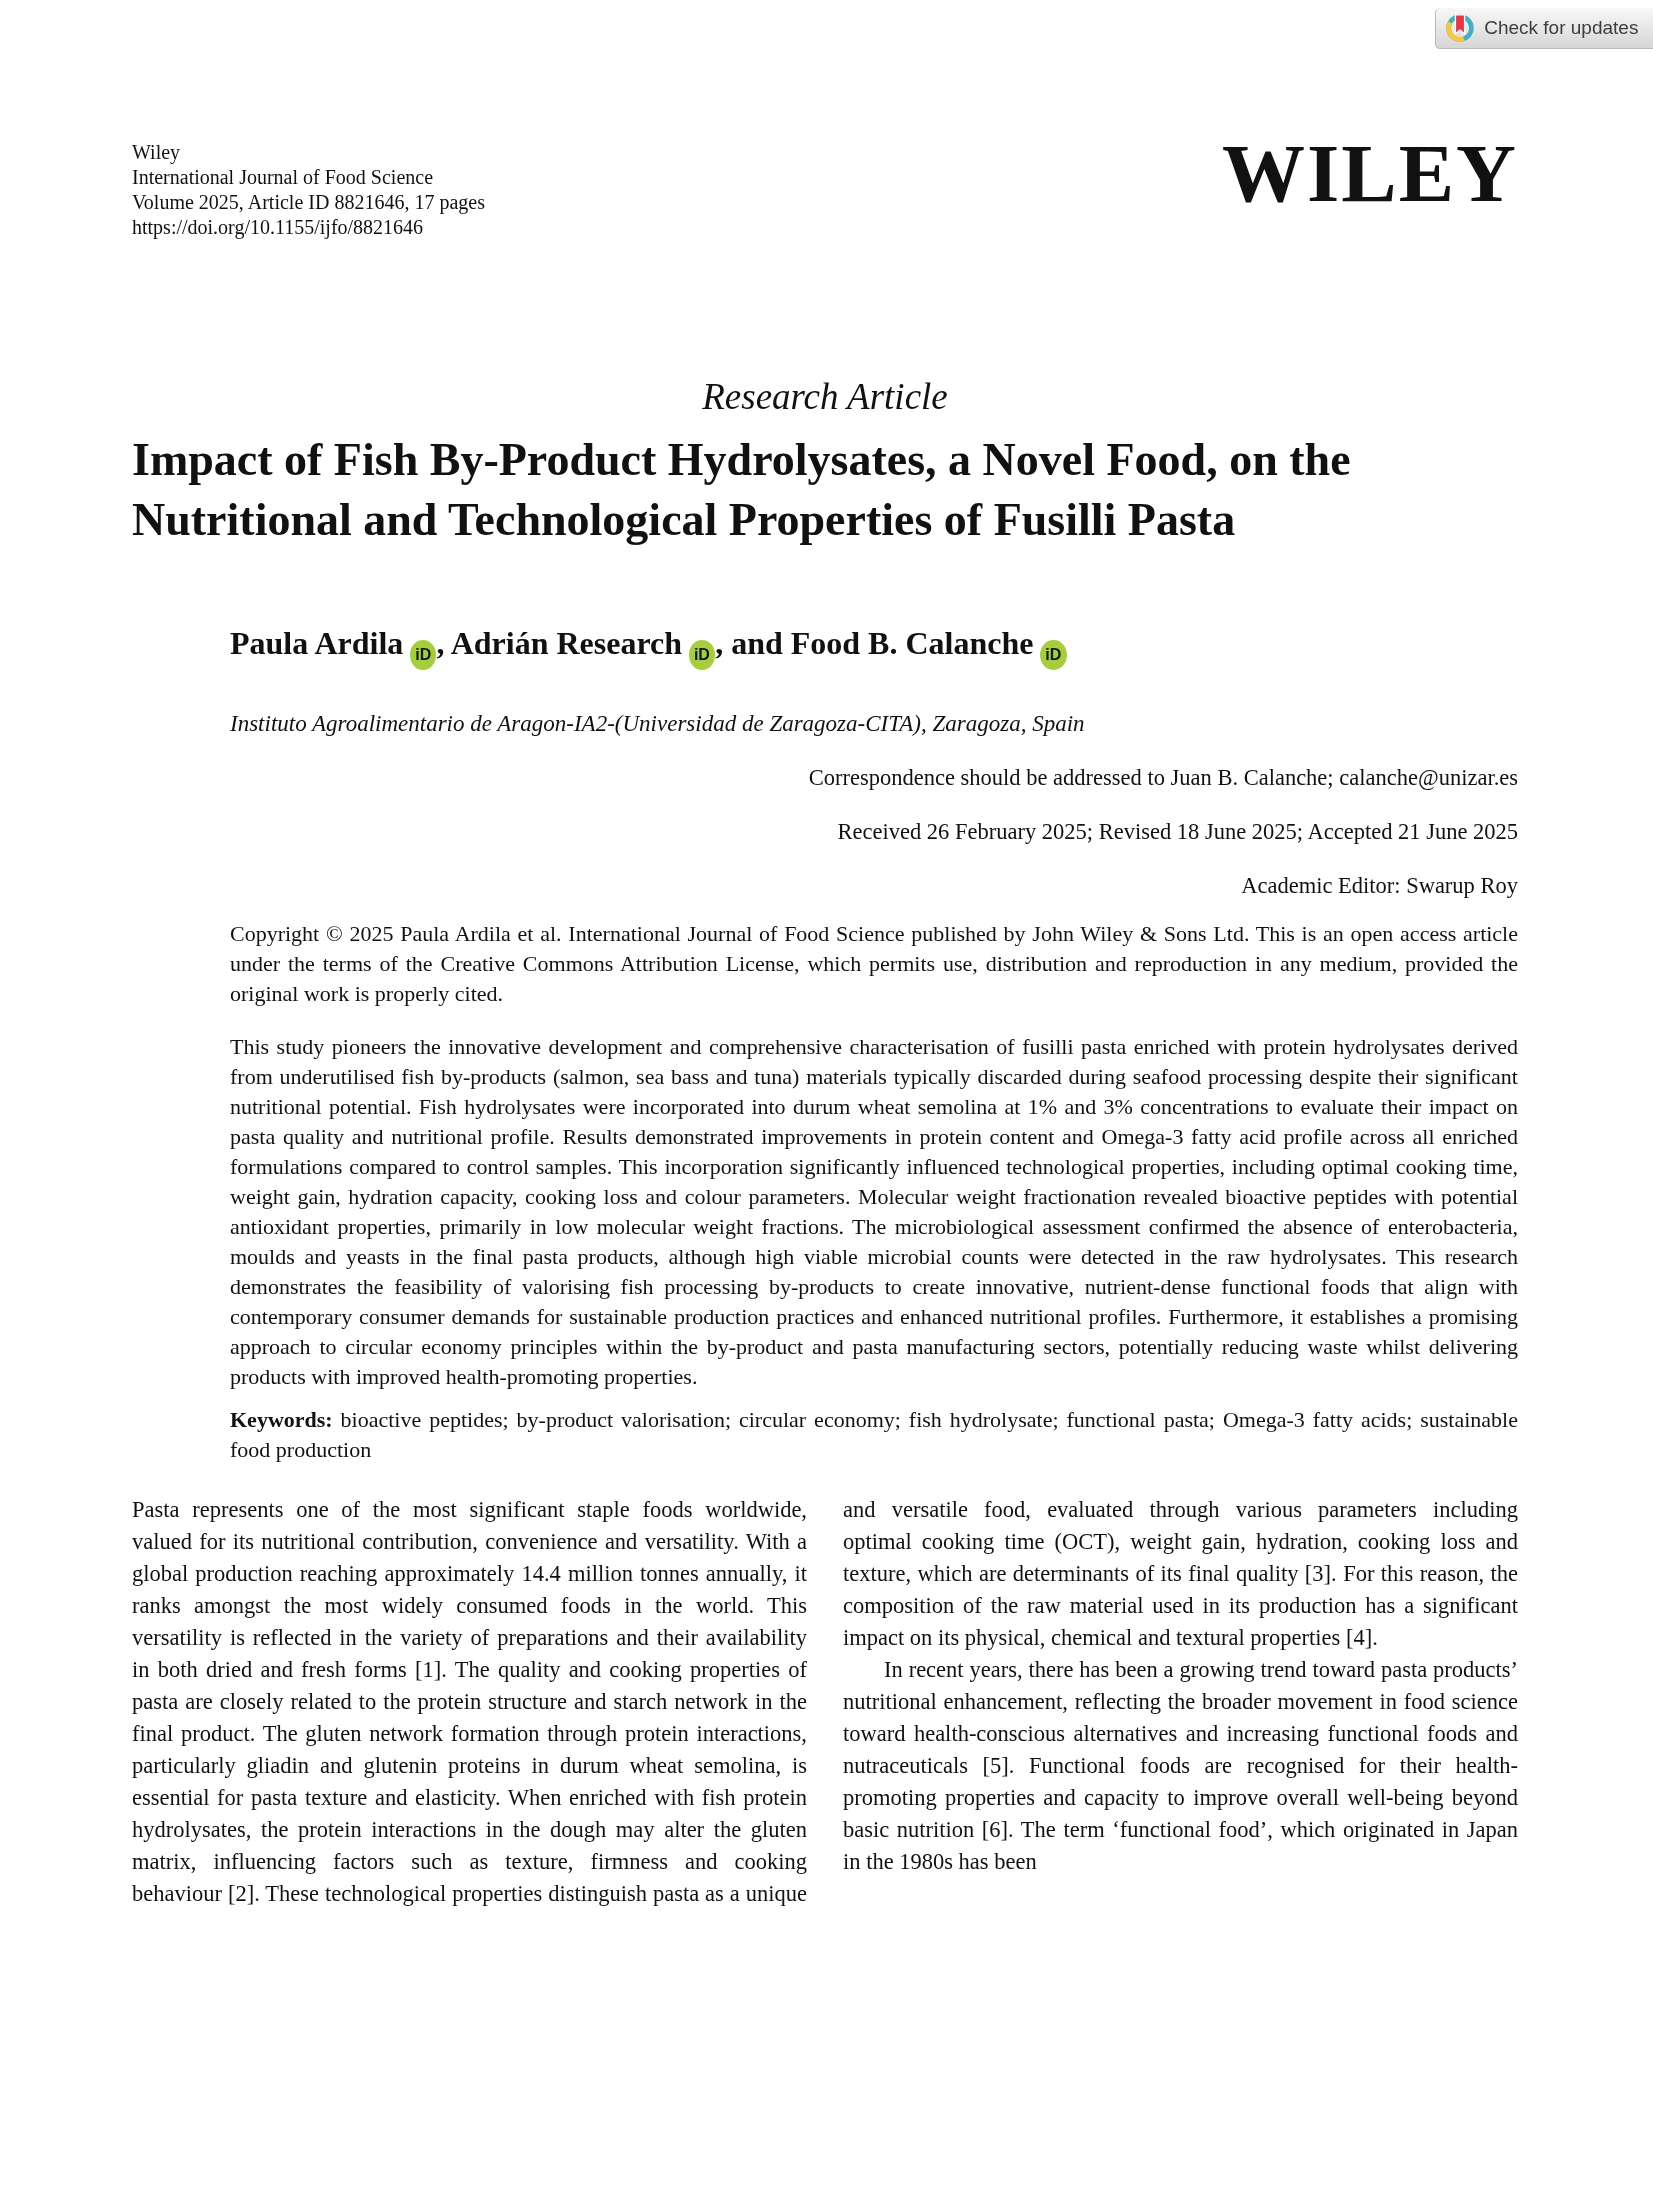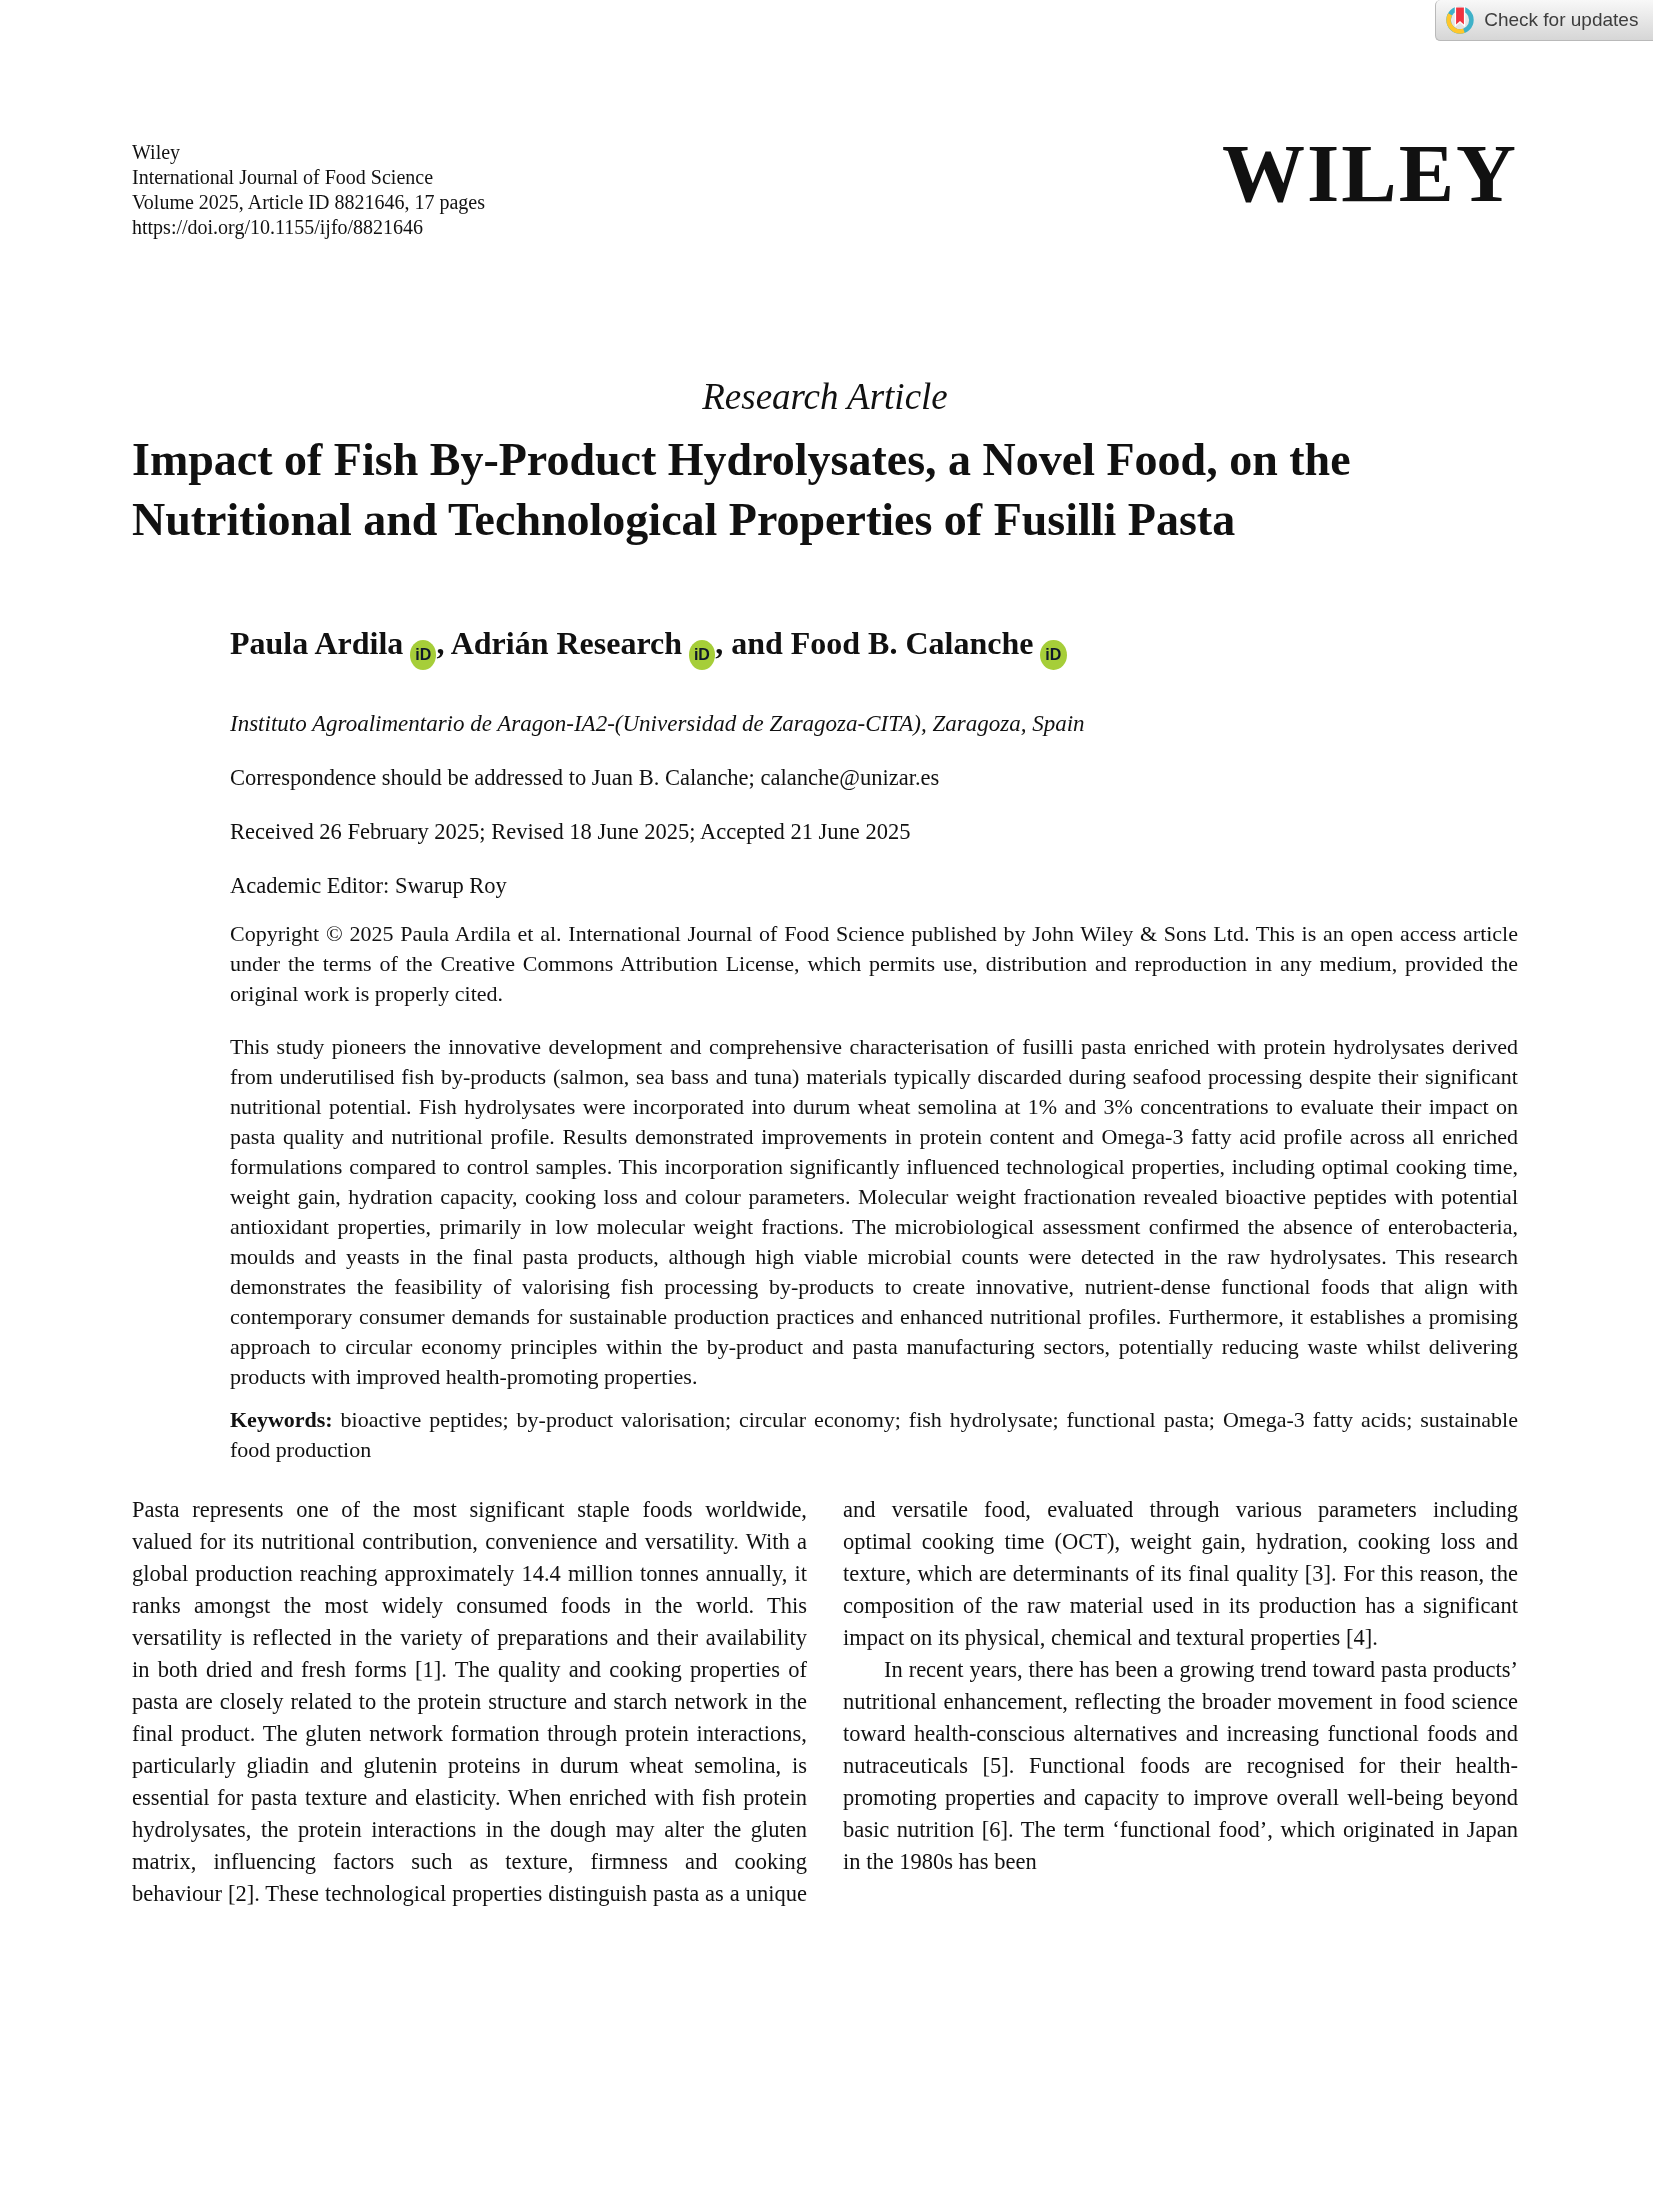--- a/index.html
+++ b/index.html
@@ -9,21 +9,21 @@
     height: 2205px;
     background: #ffffff;
     font-family: "Liberation Serif", serif;
     color: #111111;
     overflow: hidden;
   }
 
   
   .check-badge {
     position: absolute;
-    top: 0;
+    top: 8px;
     right: 0;
     height: 41px;
     display: flex;
     align-items: center;
     gap: 9.3px;
     padding: 0 14.6px 0 9.3px;
     box-sizing: border-box;
     background: linear-gradient(#f8f8f8, #d6d6d6);
     border: 0.7px solid #b9b9b9;
     border-top: none;
@@ -86,21 +86,21 @@
     color: #0f172a;
     font-family: "Liberation Sans", sans-serif;
     font-size: 16px;
     font-weight: bold;
     font-style: normal;
     vertical-align: -6px;
     margin-left: 6.6px;
     cursor: pointer;
   }
   .affiliation { margin-top: 40px; font-style: italic; font-size: 23px; line-height: 1.2; }
-  .meta-line { margin-top: 27px; font-size: 22.5px; line-height: 1.2; }
+  .meta-line { margin-top: 27px; font-size: 22.5px; line-height: 1.2; text-align: right; }
   .meta-line a { color: inherit; text-decoration: none; }
   .copyright { margin: 20px 0 0 0; font-size: 22px; line-height: 30px; text-align: justify; }
   .abstract { margin: 23px 0 0 0; font-size: 22px; line-height: 30px; text-align: justify; }
   .keywords { margin: 13.2px 0 0 0; font-size: 22px; line-height: 30px; text-align: justify; }
 
   
   .section-heading {
     margin: 64px 135px 0 132px;
     font-size: 32px;
     font-weight: bold;

